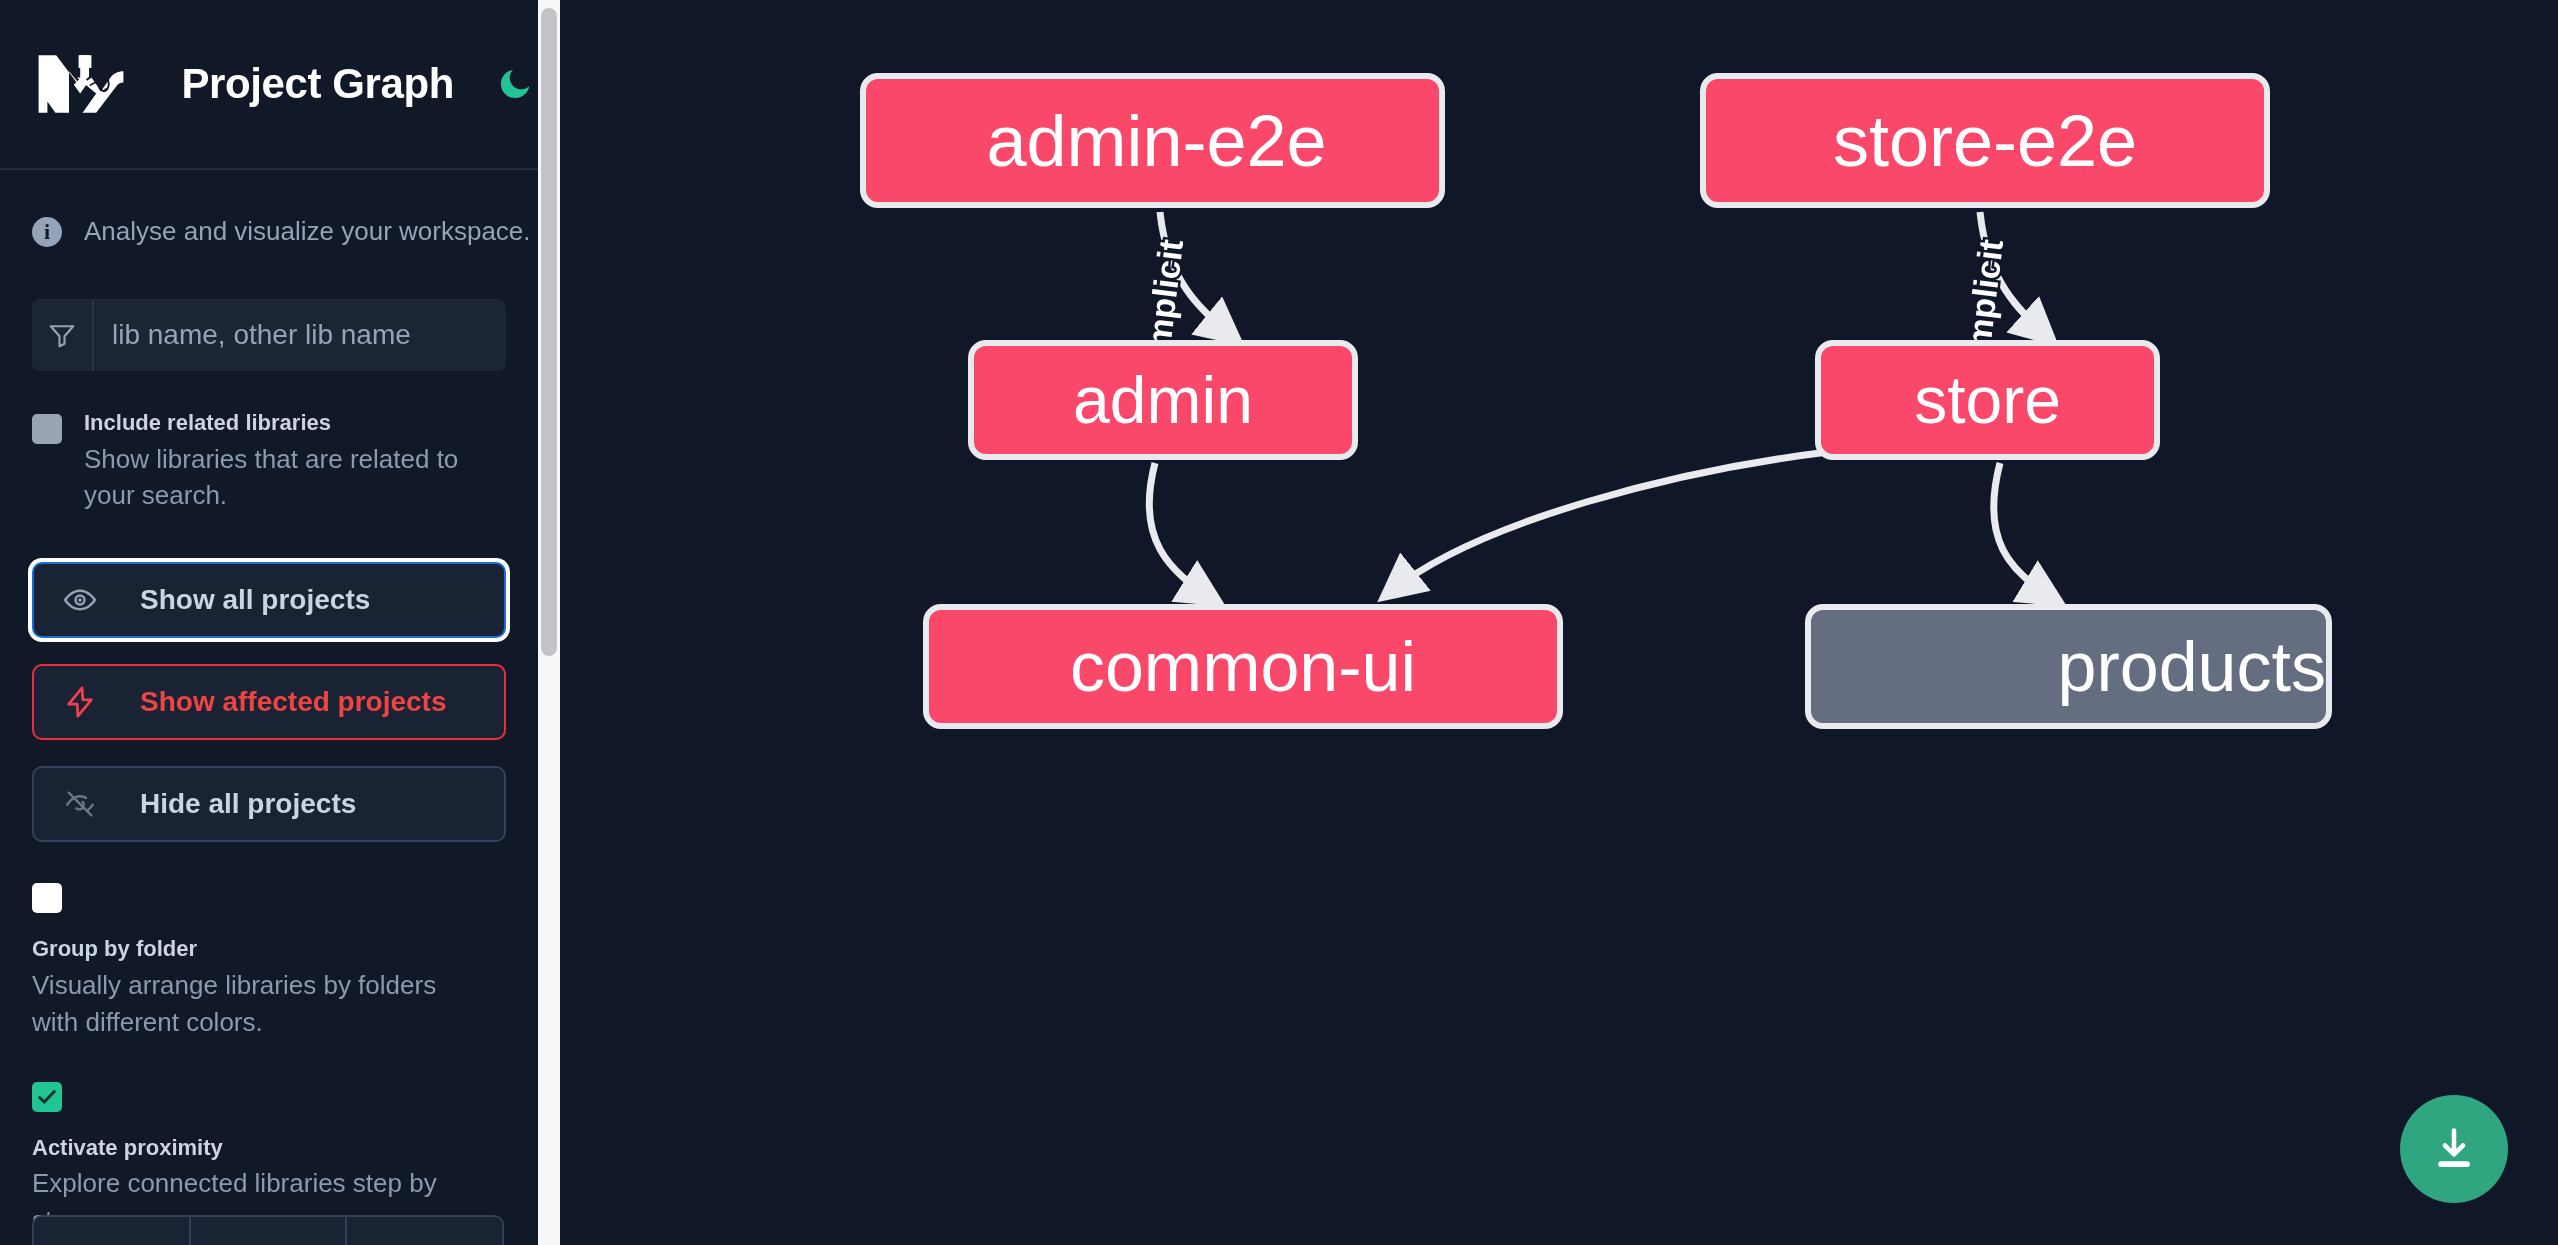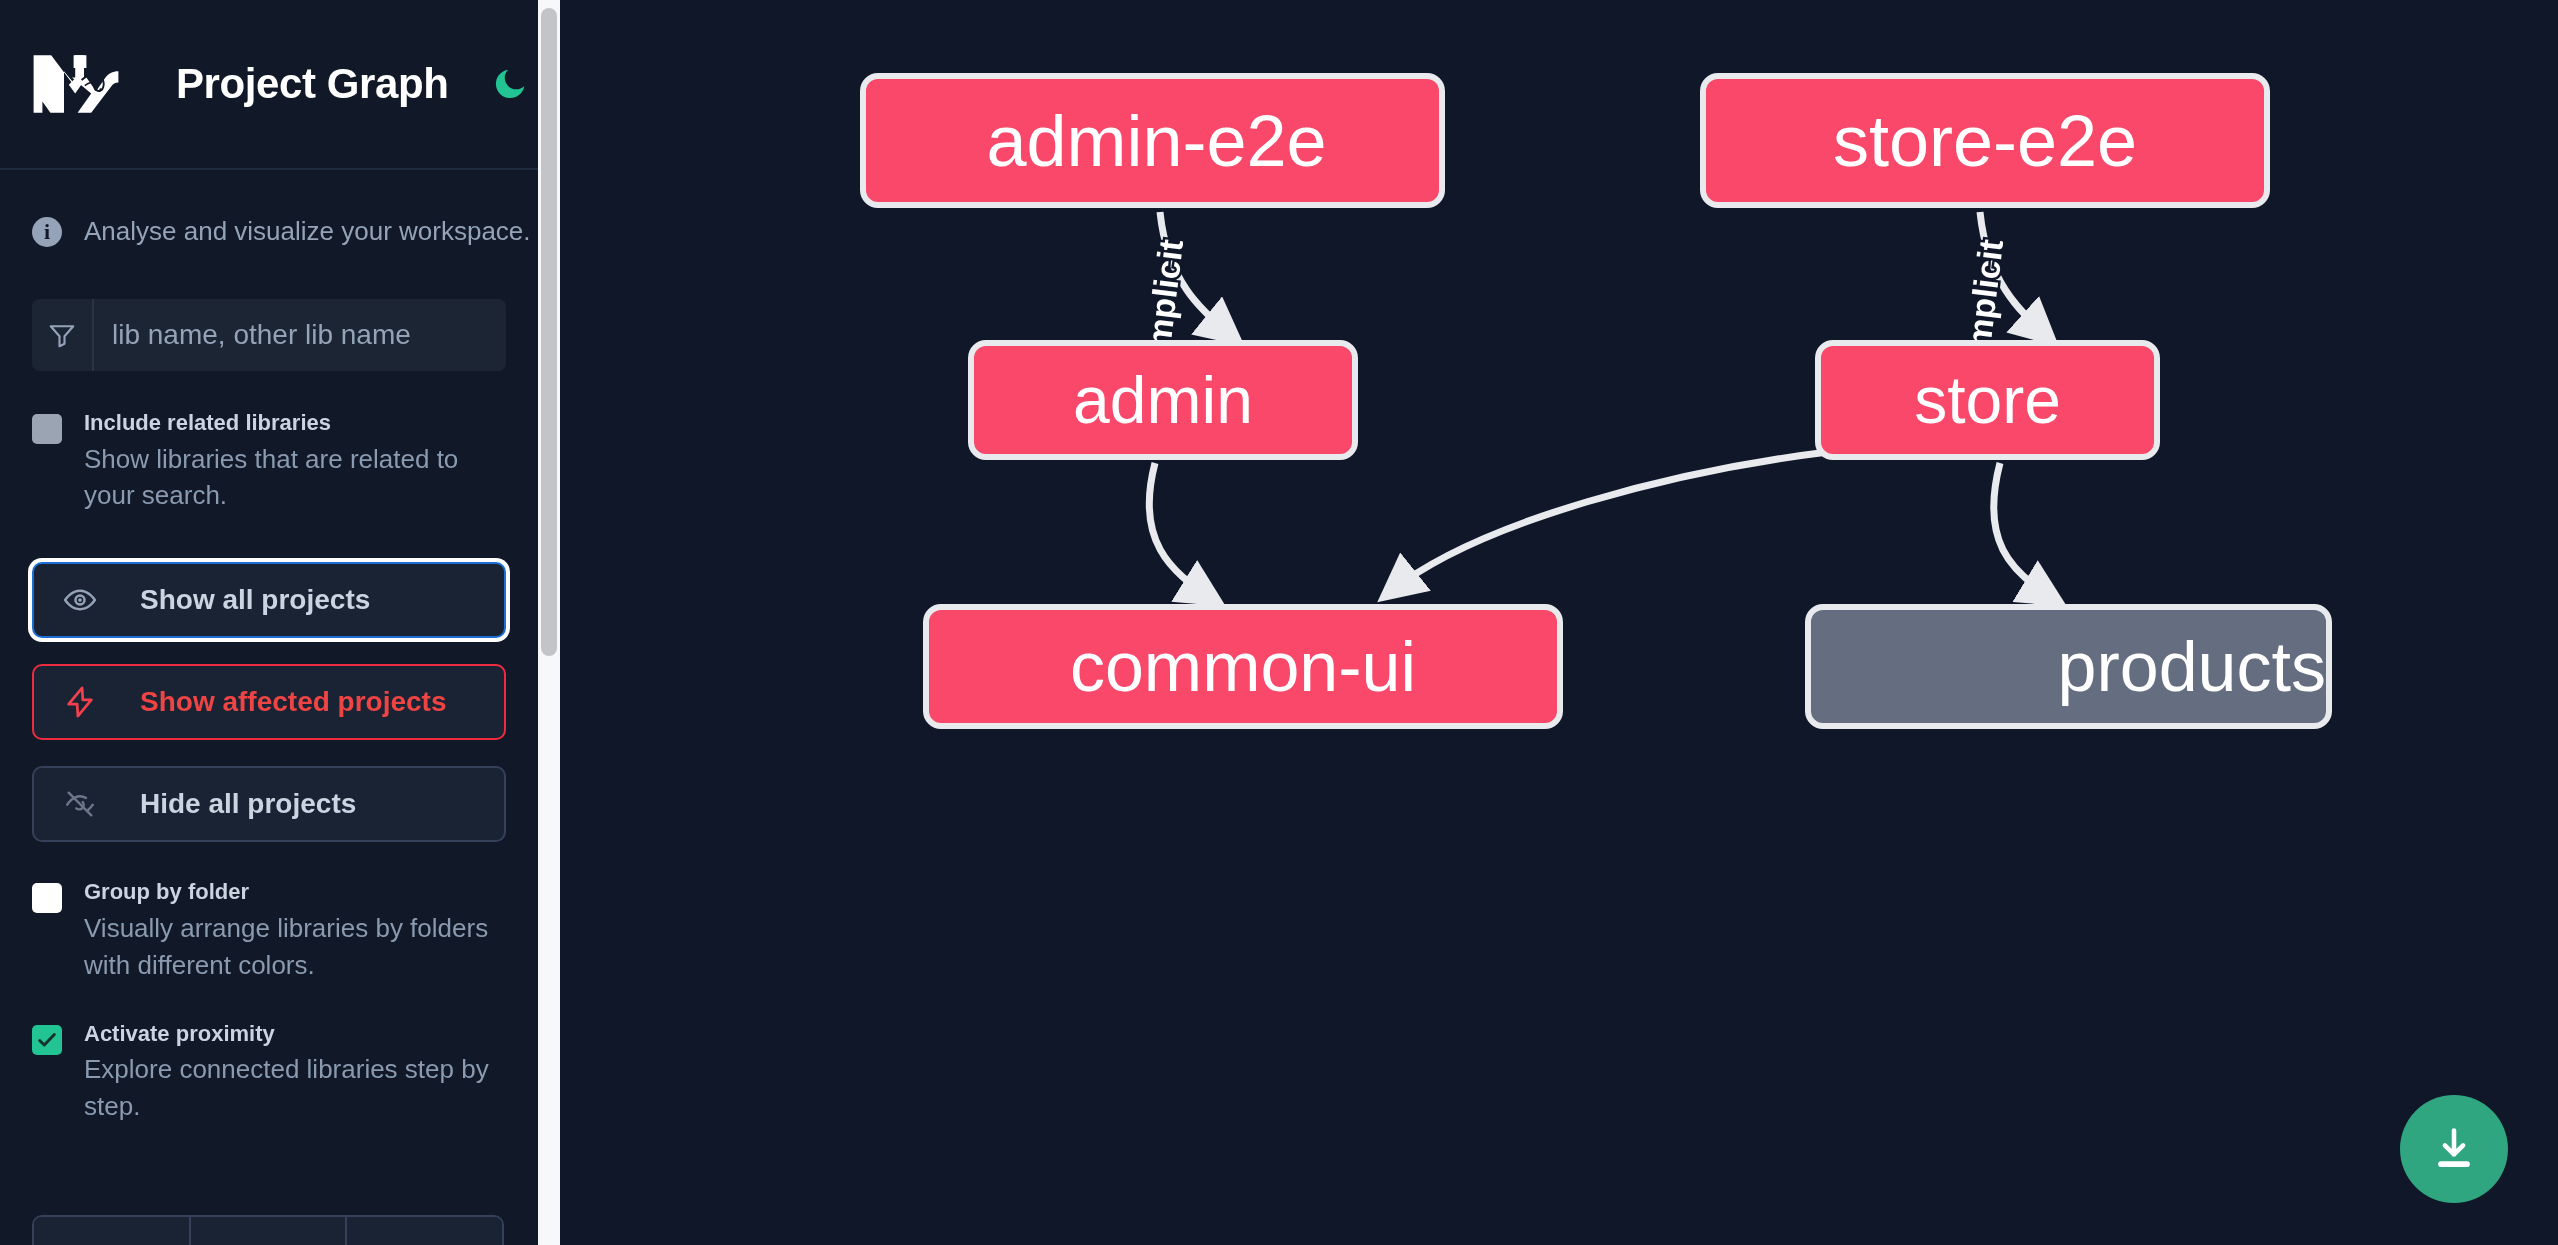--- a/index.html
+++ b/index.html
@@ -30,20 +30,21 @@
     position: absolute;
     inset: 0 22px 0 0;
   }
 
   .sb-header {
     height: 170px;
     display: flex;
     align-items: center;
     padding: 0 0 0 32px;
     border-bottom: 2px solid #1f2b3e;
+    justify-content: flex-end;
   }
   .nx-logo { width: 96px; height: 62px; flex: 0 0 96px; }
   .sb-title {
     color: #ffffff;
     font-size: 42px;
     font-weight: 700;
     letter-spacing: -0.4px;
     margin-left: 48px;
     white-space: nowrap;
   }
@@ -106,21 +107,21 @@
   }
   .filter-input::placeholder { color: #94a3b8; }
 
   
   .cb-row {
     display: flex;
     padding: 0 32px;
     margin-top: 38px;
     gap: 22px;
   }
-  .cb-row.tight { margin-top: 36px; }
+  .cb-row.tight { margin-top: 36px; flex-direction: column; }
   .cb-box {
     flex: 0 0 30px;
     width: 30px; height: 30px;
     border-radius: 5px;
     margin-top: 5px;
     display: flex; align-items: center; justify-content: center;
   }
   .cb-box.gray { background: #9aa4b2; }
   .cb-box.white { background: #ffffff; }
   .cb-box.green { background: #22c493; }

